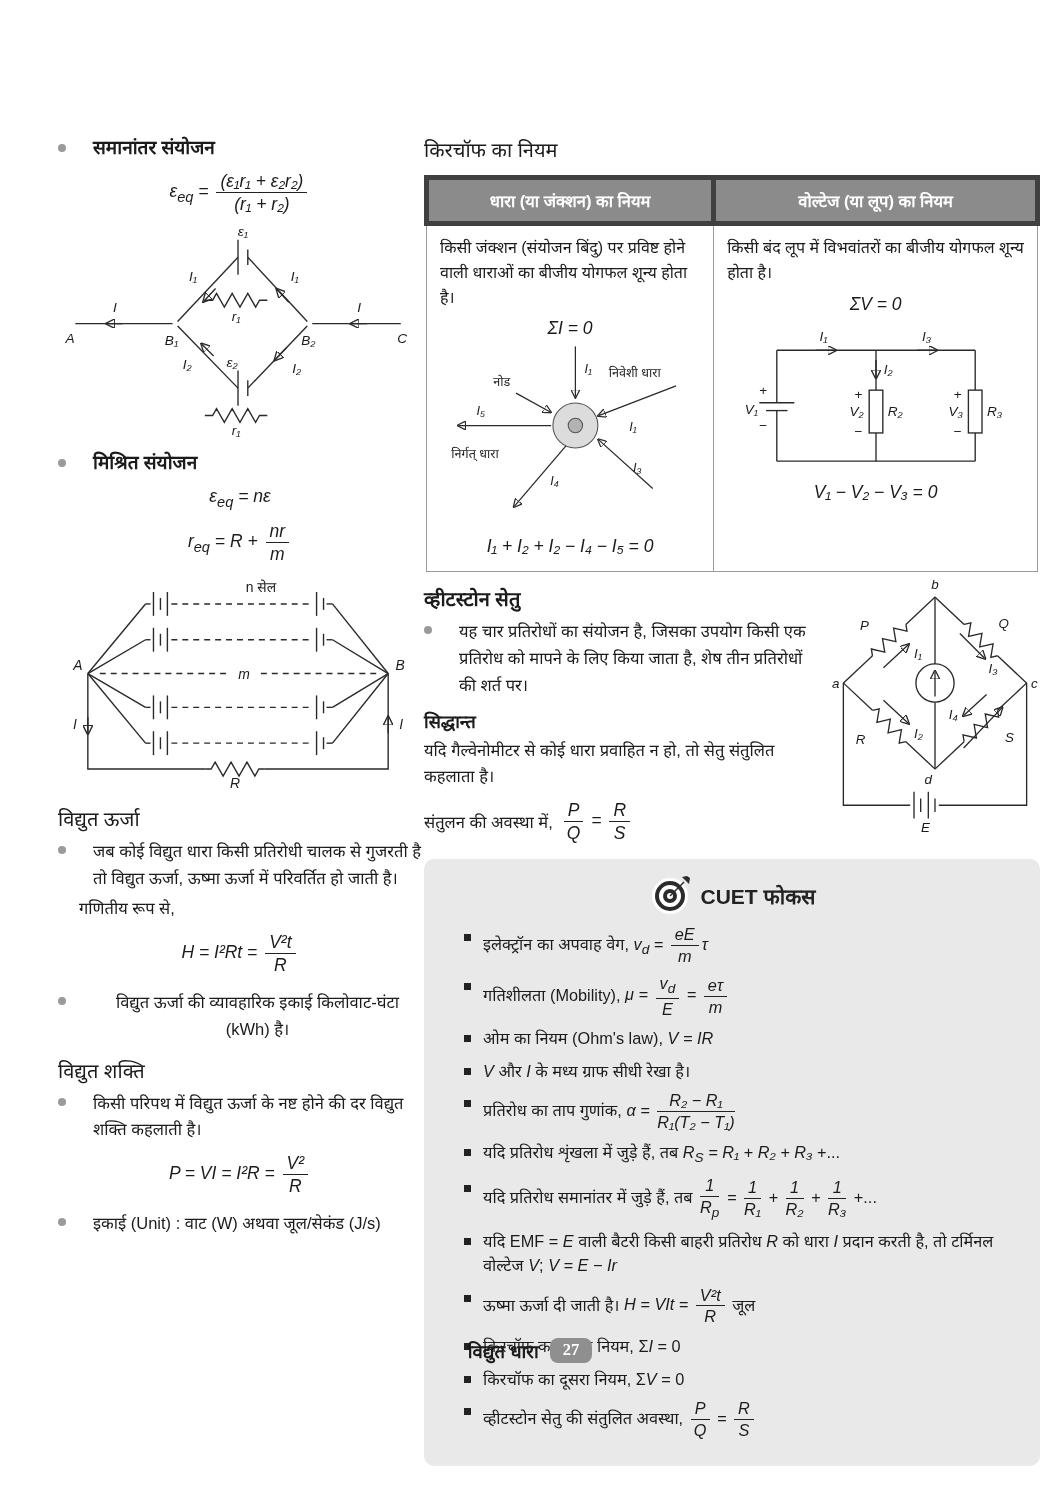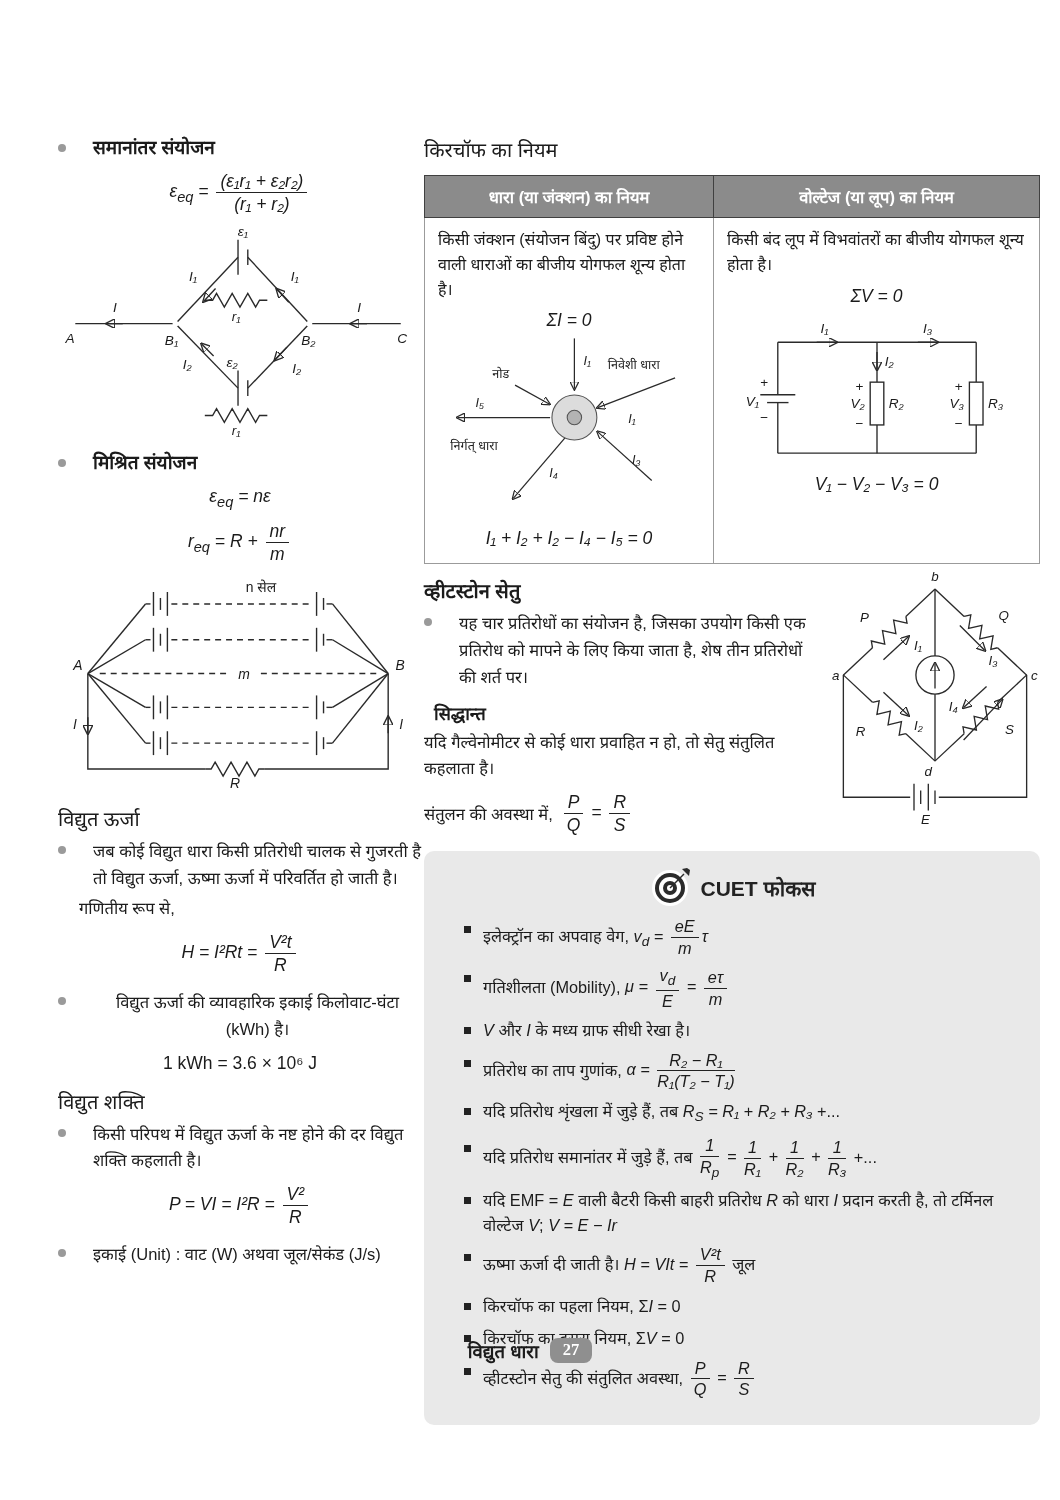--- a/index.html
+++ b/index.html
@@ -18,29 +18,29 @@
   .mt6{margin-top:14px;text-align:center;}
 
   .eq{font-style:italic;font-size:17.5px;text-align:center;margin:10px 0;line-height:1.2;}
   .eq-inline{font-style:italic;font-size:17.5px;}
   .fr{display:inline-block;text-align:center;vertical-align:middle;margin:0 3px;line-height:1.15;}
   .fn{display:block;padding:0 4px 1px;border-bottom:1.4px solid #222;}
   .fd{display:block;padding-top:1px;}
 
   .ktable{width:100%;border-collapse:collapse;margin-top:12px;}
   .ktable th{background:var(--table-header-bg,#8b8b8b);color:#fff;font-size:16.5px;font-weight:700;
-    padding:9px 6px;border:1px solid #404040;}
+    padding:9px 6px;border:5px solid #404040;}
   .ktable td{border:1px solid #9b9b9b;padding:10px 13px 12px;vertical-align:top;font-size:16px;line-height:1.55;}
   .ktable td .eq{margin:8px 0 2px;}
   .cell-center{text-align:center;}
 
   .ws-flex{display:flex;gap:8px;margin-top:14px;align-items:flex-start;}
   .ws-text{width:398px;}
   .ws-diagram{flex:none;margin-top:-10px;}
-  .p-head{font-size:18px;font-weight:700;margin:10px 10px 4px;}
+  .p-head{font-size:18px;font-weight:700;margin:10px 0 4px;}
   .balance-row{display:flex;align-items:center;gap:8px;margin-top:10px;font-size:16.5px;}
 
   .cuet-box{background:var(--cuet-box-bg,#e9e9e9);border-radius:10px;padding:16px 38px 18px;margin-top:16px;}
   .cuet-head{display:flex;justify-content:center;align-items:center;gap:10px;}
   .cuet-title{font-size:21px;font-weight:700;color:#222;}
   .cuet-list{list-style:none;margin-top:8px;}
   .cuet-list li{position:relative;padding-left:21px;font-size:16.3px;margin:8px 0;line-height:1.5;}
   .cuet-list li::before{content:"";position:absolute;left:2px;top:9px;width:7px;height:7px;background:#222;}
 
   .footer{position:absolute;top:1290px;left:0;width:100%;display:flex;justify-content:center;align-items:center;gap:11px;margin-top:48px;}
@@ -204,21 +204,20 @@
     <div class="bullet-row">
       <span class="dot"></span>
       <div class="body-text">जब कोई विद्युत धारा किसी प्रतिरोधी चालक से गुजरती है तो विद्युत ऊर्जा, ऊष्मा ऊर्जा में परिवर्तित हो जाती है।</div>
     </div>
     <div class="body-text" style="padding-left:21px;margin-top:4px;">गणितीय रूप से,</div>
     <div class="eq">H = I²Rt = <span class="fr"><span class="fn">V²t</span><span class="fd">R</span></span></div>
     <div class="bullet-row mt6">
       <span class="dot"></span>
       <div class="body-text">विद्युत ऊर्जा की व्यावहारिक इकाई किलोवाट-घंटा (kWh) है।</div>
     </div>
-    <div class="eq" style="font-style:normal;">1 kWh = 3.6 × 10⁶ J</div>
 
     <div class="big-head">विद्युत शक्ति</div>
     <div class="bullet-row">
       <span class="dot"></span>
       <div class="body-text">किसी परिपथ में विद्युत ऊर्जा के नष्ट होने की दर विद्युत शक्ति कहलाती है।</div>
     </div>
     <div class="eq">P = VI = I²R = <span class="fr"><span class="fn">V²</span><span class="fd">R</span></span></div>
     <div class="bullet-row mt6">
       <span class="dot"></span>
       <div class="body-text">इकाई (Unit) : वाट (W) अथवा जूल/सेकंड (J/s)</div>
@@ -402,20 +401,21 @@
           <circle cx="21" cy="21" r="7" fill="#2b2b2b" stroke="none"></circle>
           <circle cx="21" cy="21" r="3" fill="#fff" stroke="none"></circle>
           <line x1="21" y1="21" x2="35" y2="7" stroke="#2b2b2b" stroke-width="2.6"></line>
           <polygon points="33,2 40,9 41,3 38,1" fill="#2b2b2b" stroke="none"></polygon>
         </svg>
         <span class="cuet-title">CUET फोकस</span>
       </div>
       <ul class="cuet-list">
         <li>इलेक्ट्रॉन का अपवाह वेग, <i>v<sub>d</sub> = <span class="fr"><span class="fn">eE</span><span class="fd">m</span></span>τ</i></li>
         <li>गतिशीलता (Mobility), <i>μ = <span class="fr"><span class="fn">v<sub>d</sub></span><span class="fd">E</span></span> = <span class="fr"><span class="fn">eτ</span><span class="fd">m</span></span></i></li>
+        <li>ओम का नियम (Ohm's law), <i>V = IR</i></li>
         <li><i>V</i> और <i>I</i> के मध्य ग्राफ सीधी रेखा है।</li>
         <li>प्रतिरोध का ताप गुणांक, <i>α = <span class="fr"><span class="fn">R₂ − R₁</span><span class="fd">R₁(T₂ − T₁)</span></span></i></li>
         <li>यदि प्रतिरोध शृंखला में जुड़े हैं, तब <i>R<sub>S</sub> = R₁ + R₂ + R₃</i> +...</li>
         <li>यदि प्रतिरोध समानांतर में जुड़े हैं, तब <i><span class="fr"><span class="fn">1</span><span class="fd">R<sub>p</sub></span></span> = <span class="fr"><span class="fn">1</span><span class="fd">R₁</span></span> + <span class="fr"><span class="fn">1</span><span class="fd">R₂</span></span> + <span class="fr"><span class="fn">1</span><span class="fd">R₃</span></span></i> +...</li>
         <li>यदि EMF = <i>E</i> वाली बैटरी किसी बाहरी प्रतिरोध <i>R</i> को धारा <i>I</i> प्रदान करती है, तो टर्मिनल वोल्टेज <i>V</i>; <i>V = E − Ir</i></li>
         <li>ऊष्मा ऊर्जा दी जाती है। <i>H = VIt = <span class="fr"><span class="fn">V²t</span><span class="fd">R</span></span></i> जूल</li>
         <li>किरचॉफ का पहला नियम, Σ<i>I</i> = 0</li>
         <li>किरचॉफ का दूसरा नियम, Σ<i>V</i> = 0</li>
         <li>व्हीटस्टोन सेतु की संतुलित अवस्था, <i><span class="fr"><span class="fn">P</span><span class="fd">Q</span></span> = <span class="fr"><span class="fn">R</span><span class="fd">S</span></span></i></li>
       </ul>

